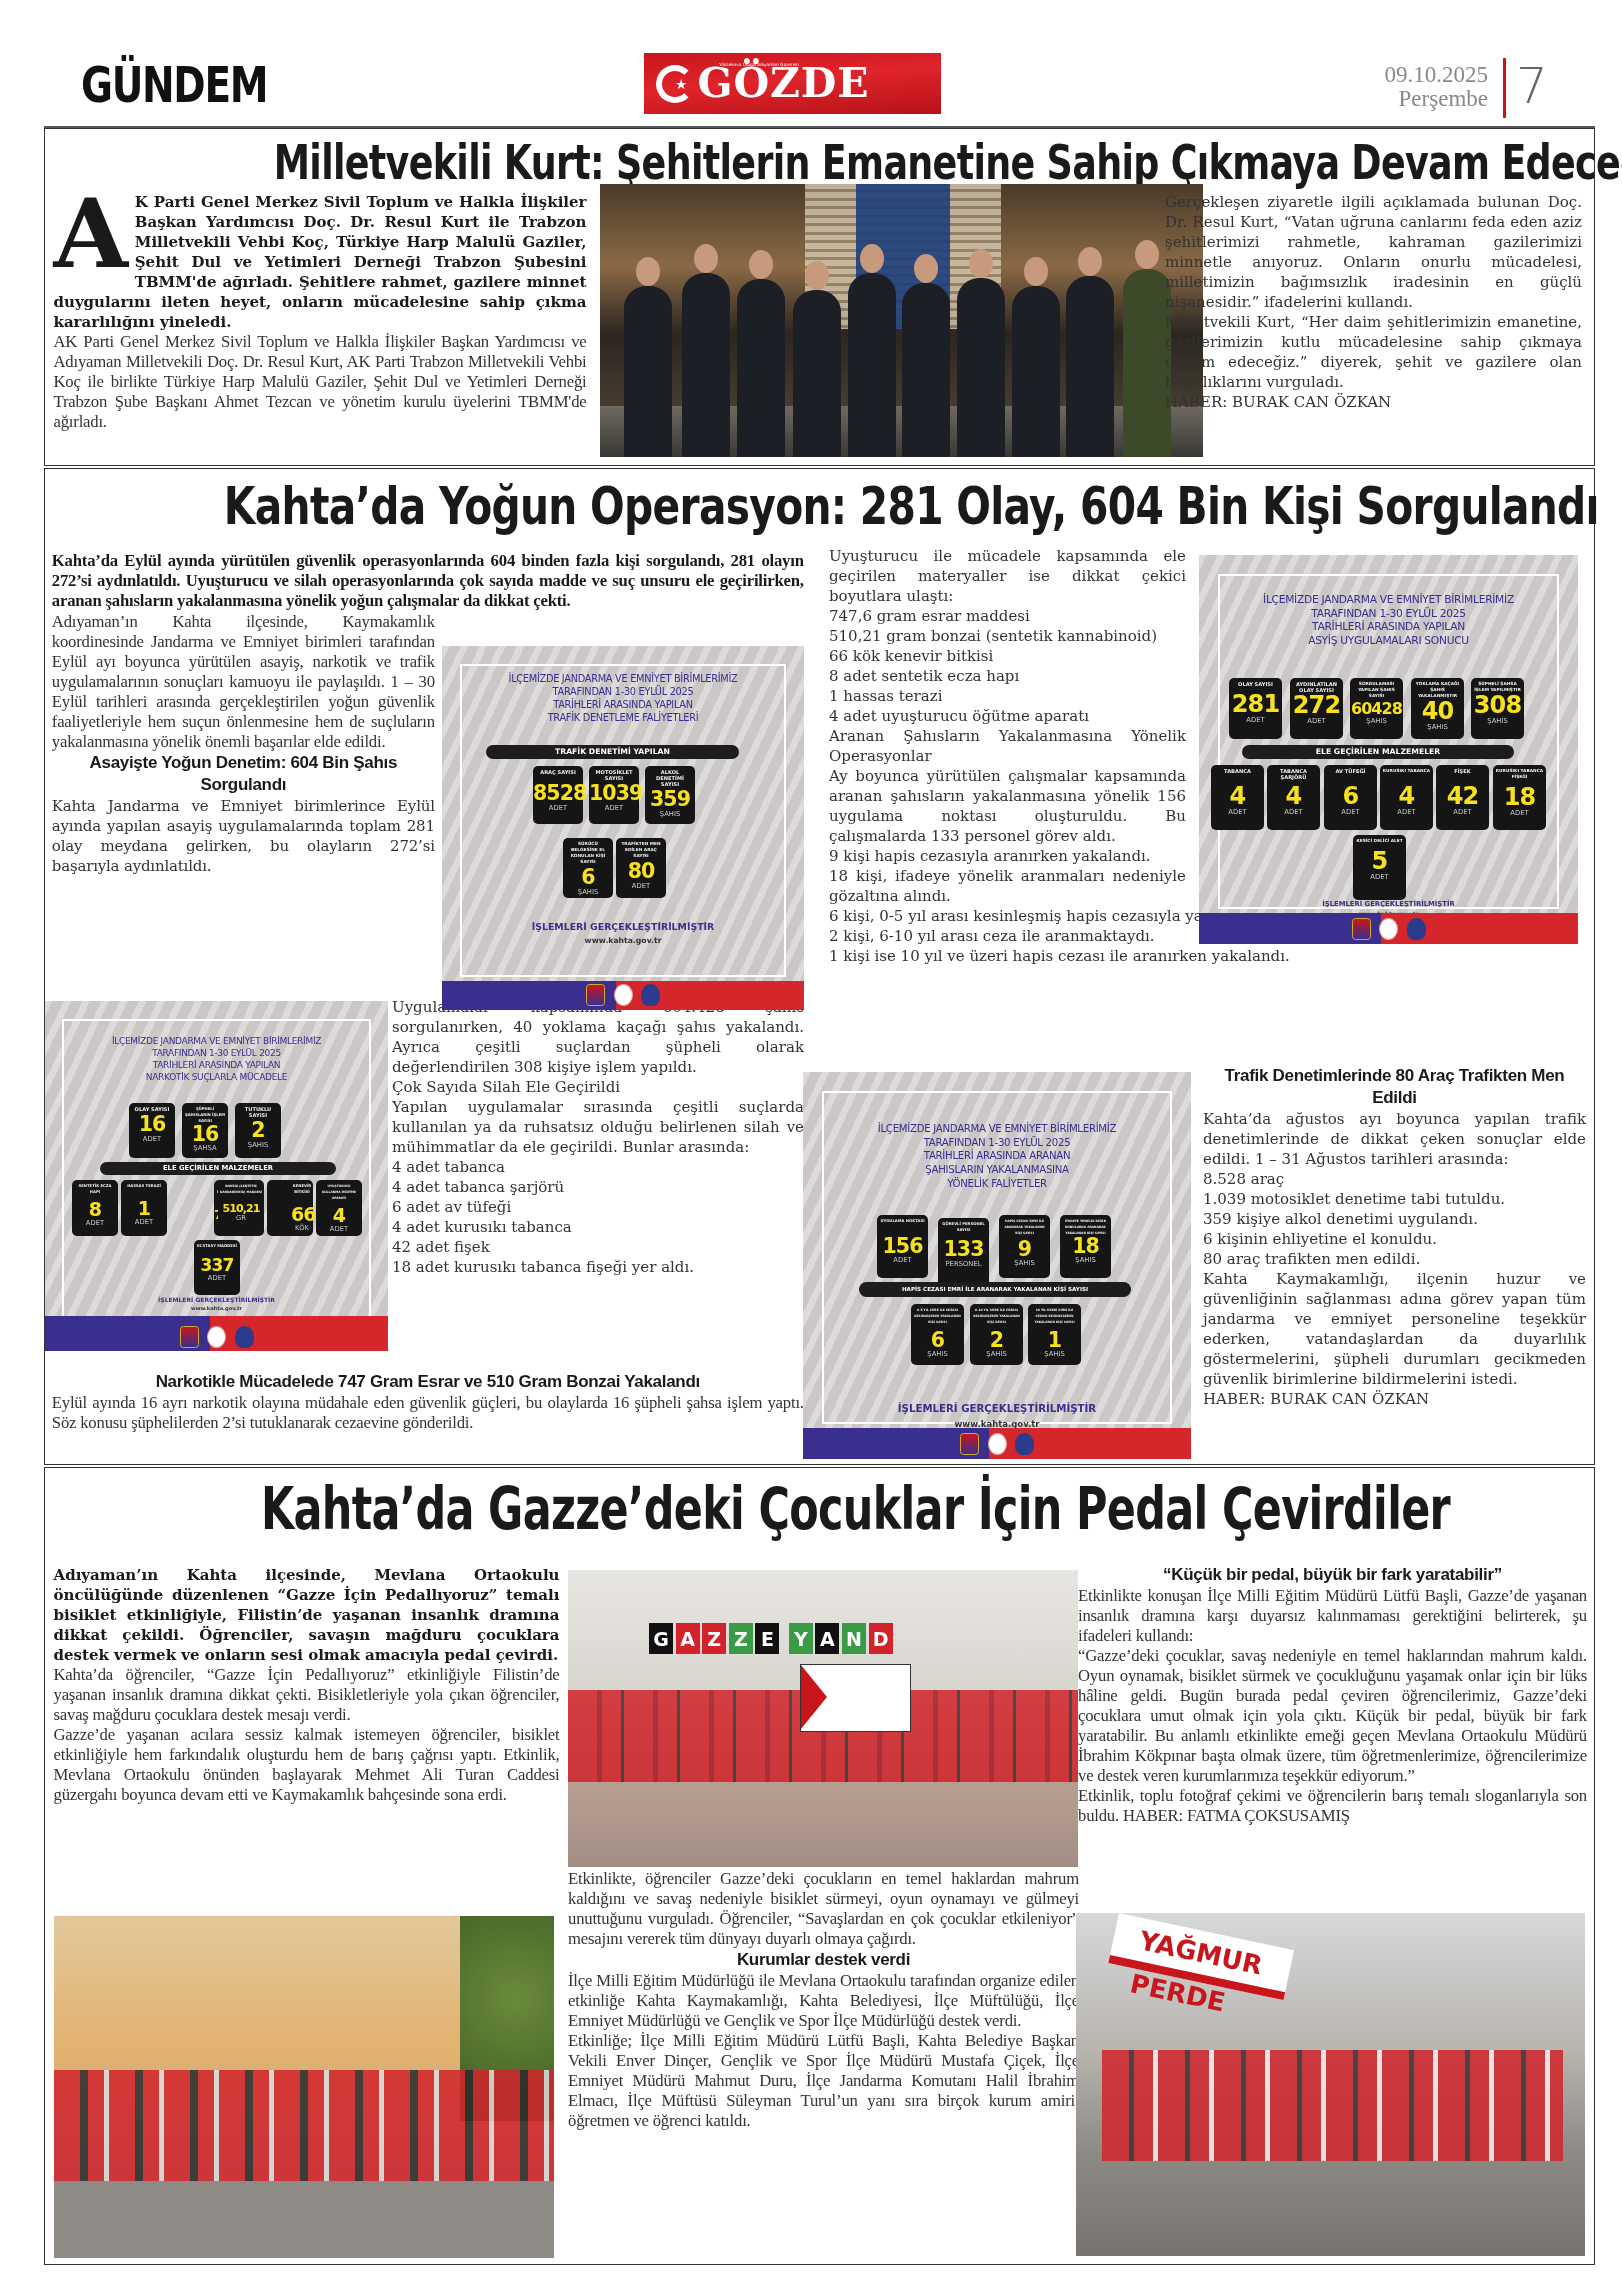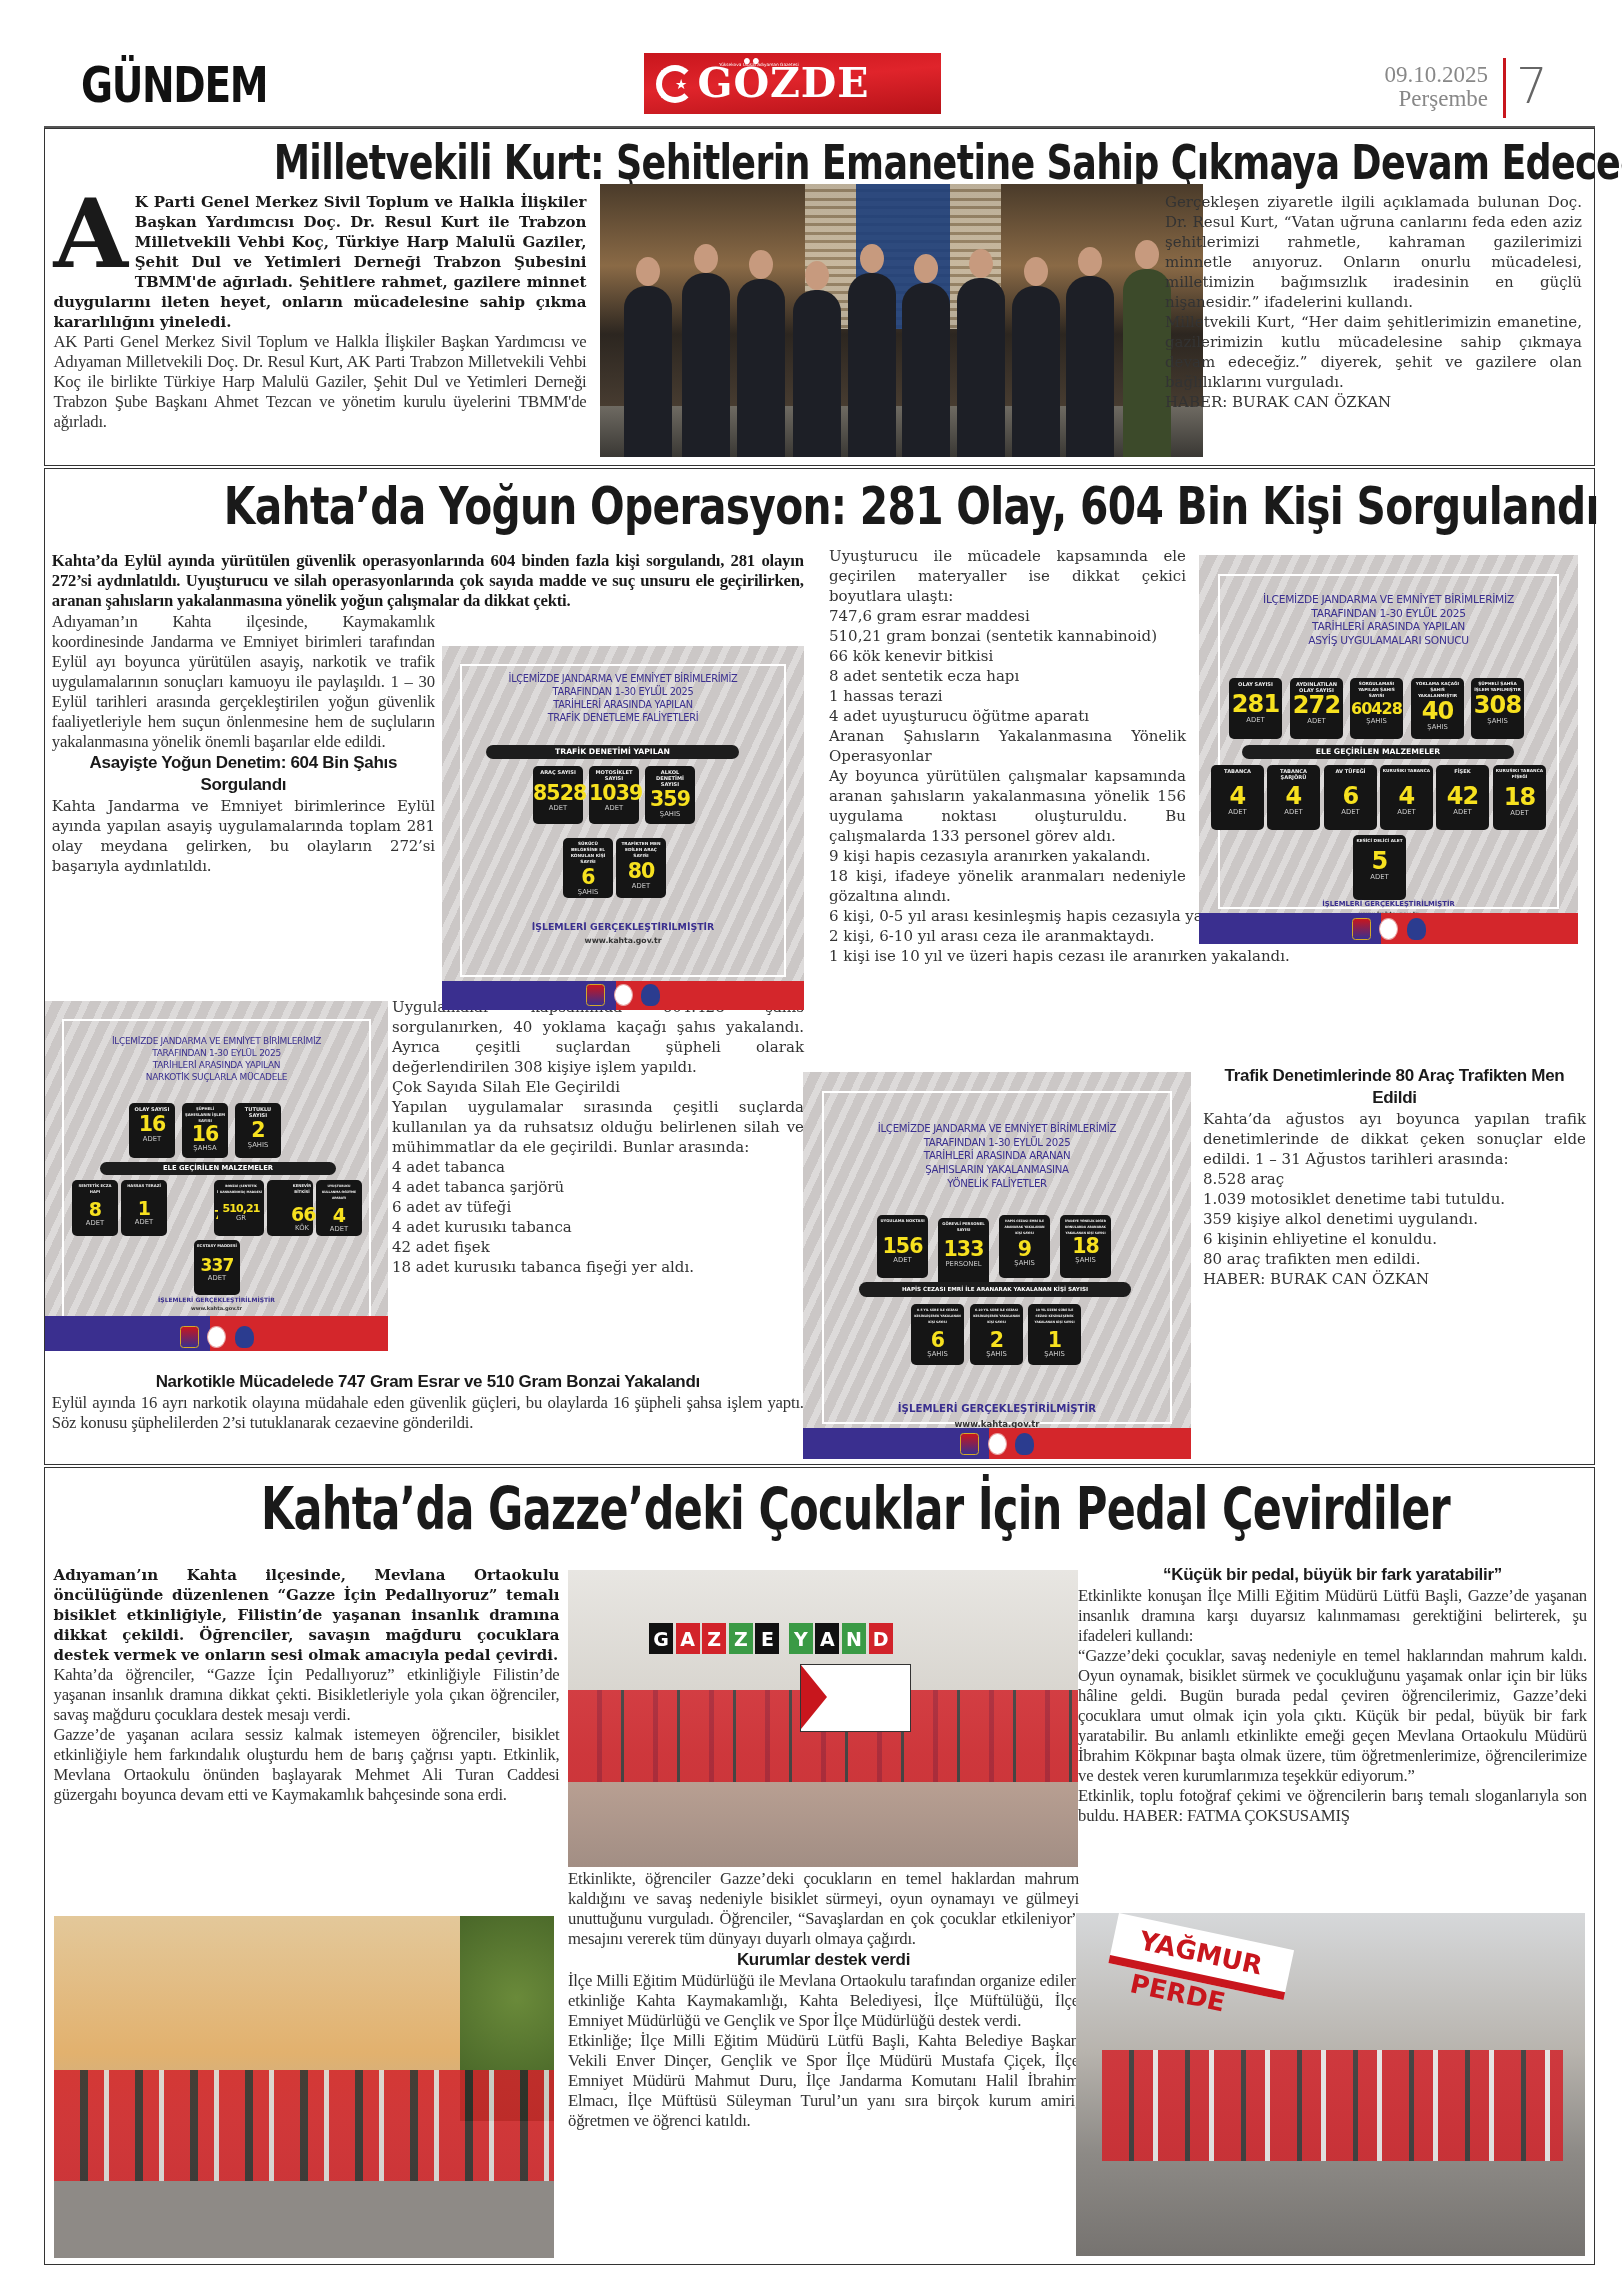--- a/index.html
+++ b/index.html
@@ -199,20 +199,21 @@
   <div class="col" style="left:1158px; top:596px; width:383px;">
     <p class="subhead">Trafik Denetimlerinde 80 Araç Trafikten Men Edildi</p>
     <p>Kahta’da ağustos ayı boyunca yapılan trafik denetimlerinde de dikkat çeken sonuçlar elde edildi. 1 – 31 Ağustos tarihleri arasında:</p>
     <div>
       <div>8.528 araç</div>
       <div>1.039 motosiklet denetime tabi tutuldu.</div>
       <div>359 kişiye alkol denetimi uygulandı.</div>
       <div>6 kişinin ehliyetine el konuldu.</div>
       <div>80 araç trafikten men edildi.</div>
     </div>
+    <p>Kahta Kaymakamlığı, ilçenin huzur ve güvenliğinin sağlanması adına görev yapan tüm jandarma ve emniyet personeline teşekkür ederken, vatandaşlardan da duyarlılık göstermelerini, şüpheli durumları gecikmeden güvenlik birimlerine bildirmelerini istedi.</p>
     <p>HABER: BURAK CAN ÖZKAN</p>
   </div>
 </div>
 
 <div class="info info-traffic">
   <div class="frame"></div>
   <div class="title" style="top:26px;font-size:9.8px;line-height:13px;">
     <div>İLÇEMİZDE JANDARMA VE EMNİYET BİRİMLERİMİZ</div>
     <div>TARAFINDAN 1-30 EYLÜL 2025</div>
     <div>TARİHLERİ ARASINDA YAPILAN</div>

